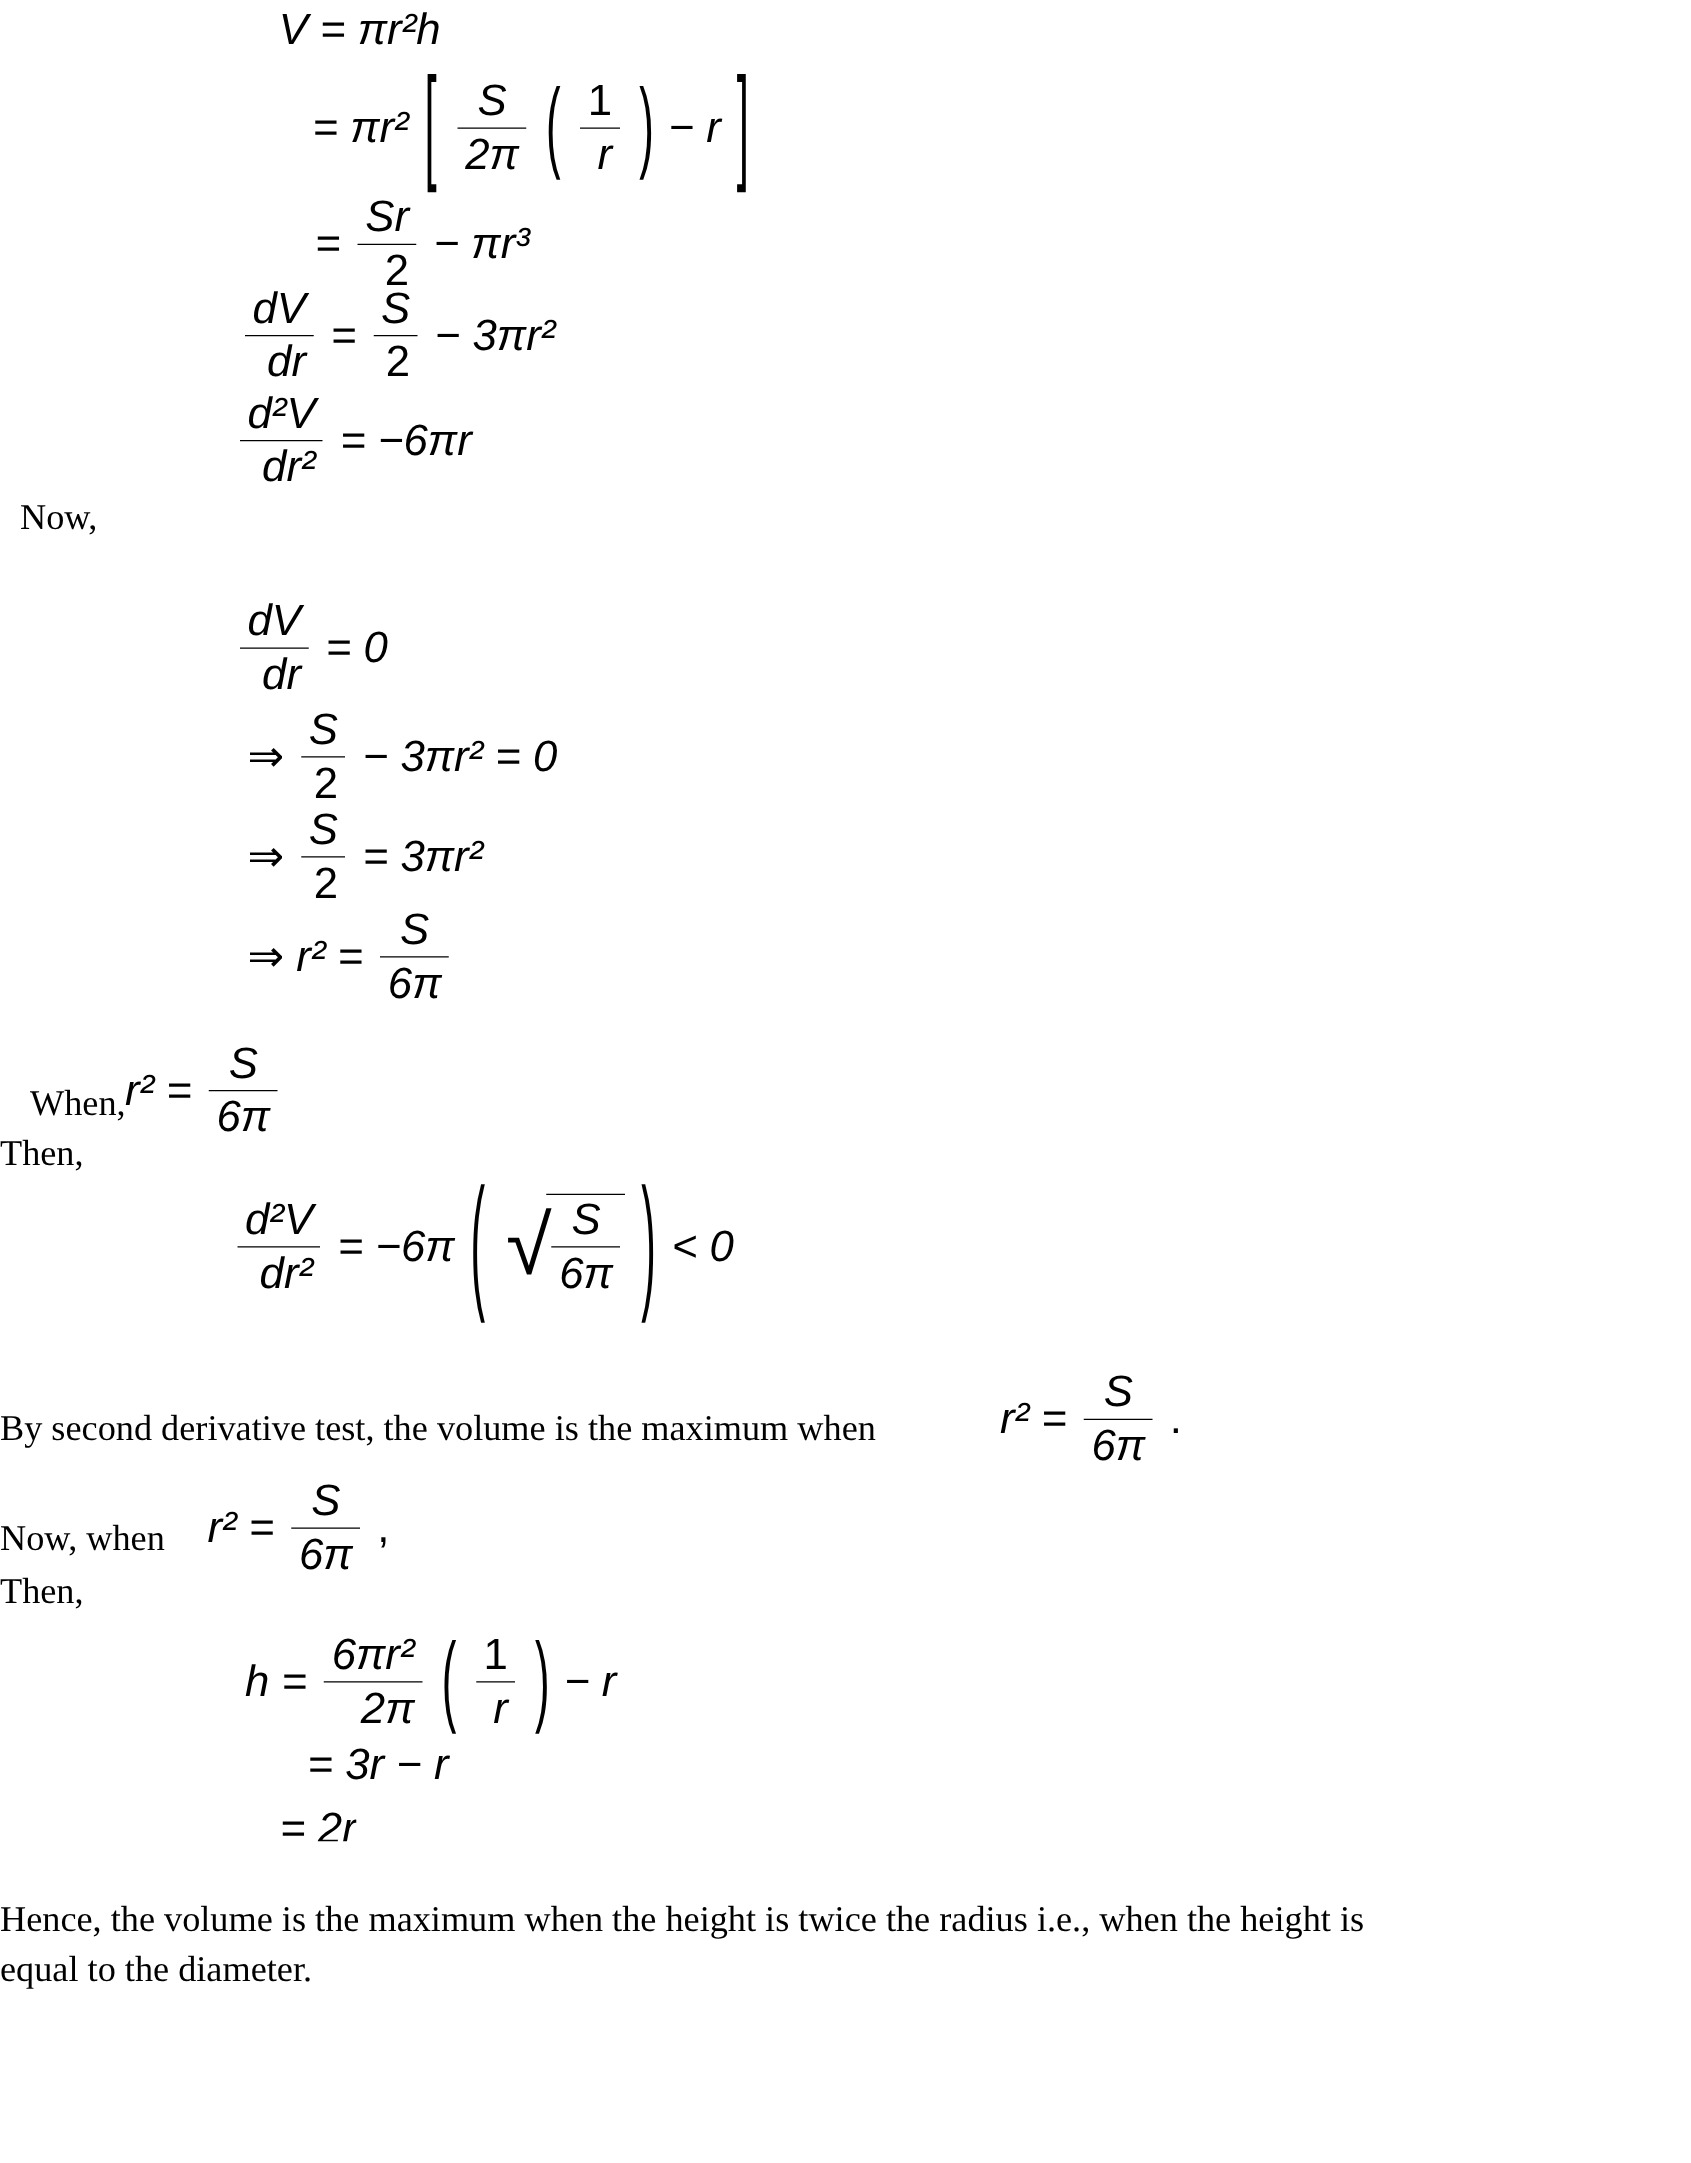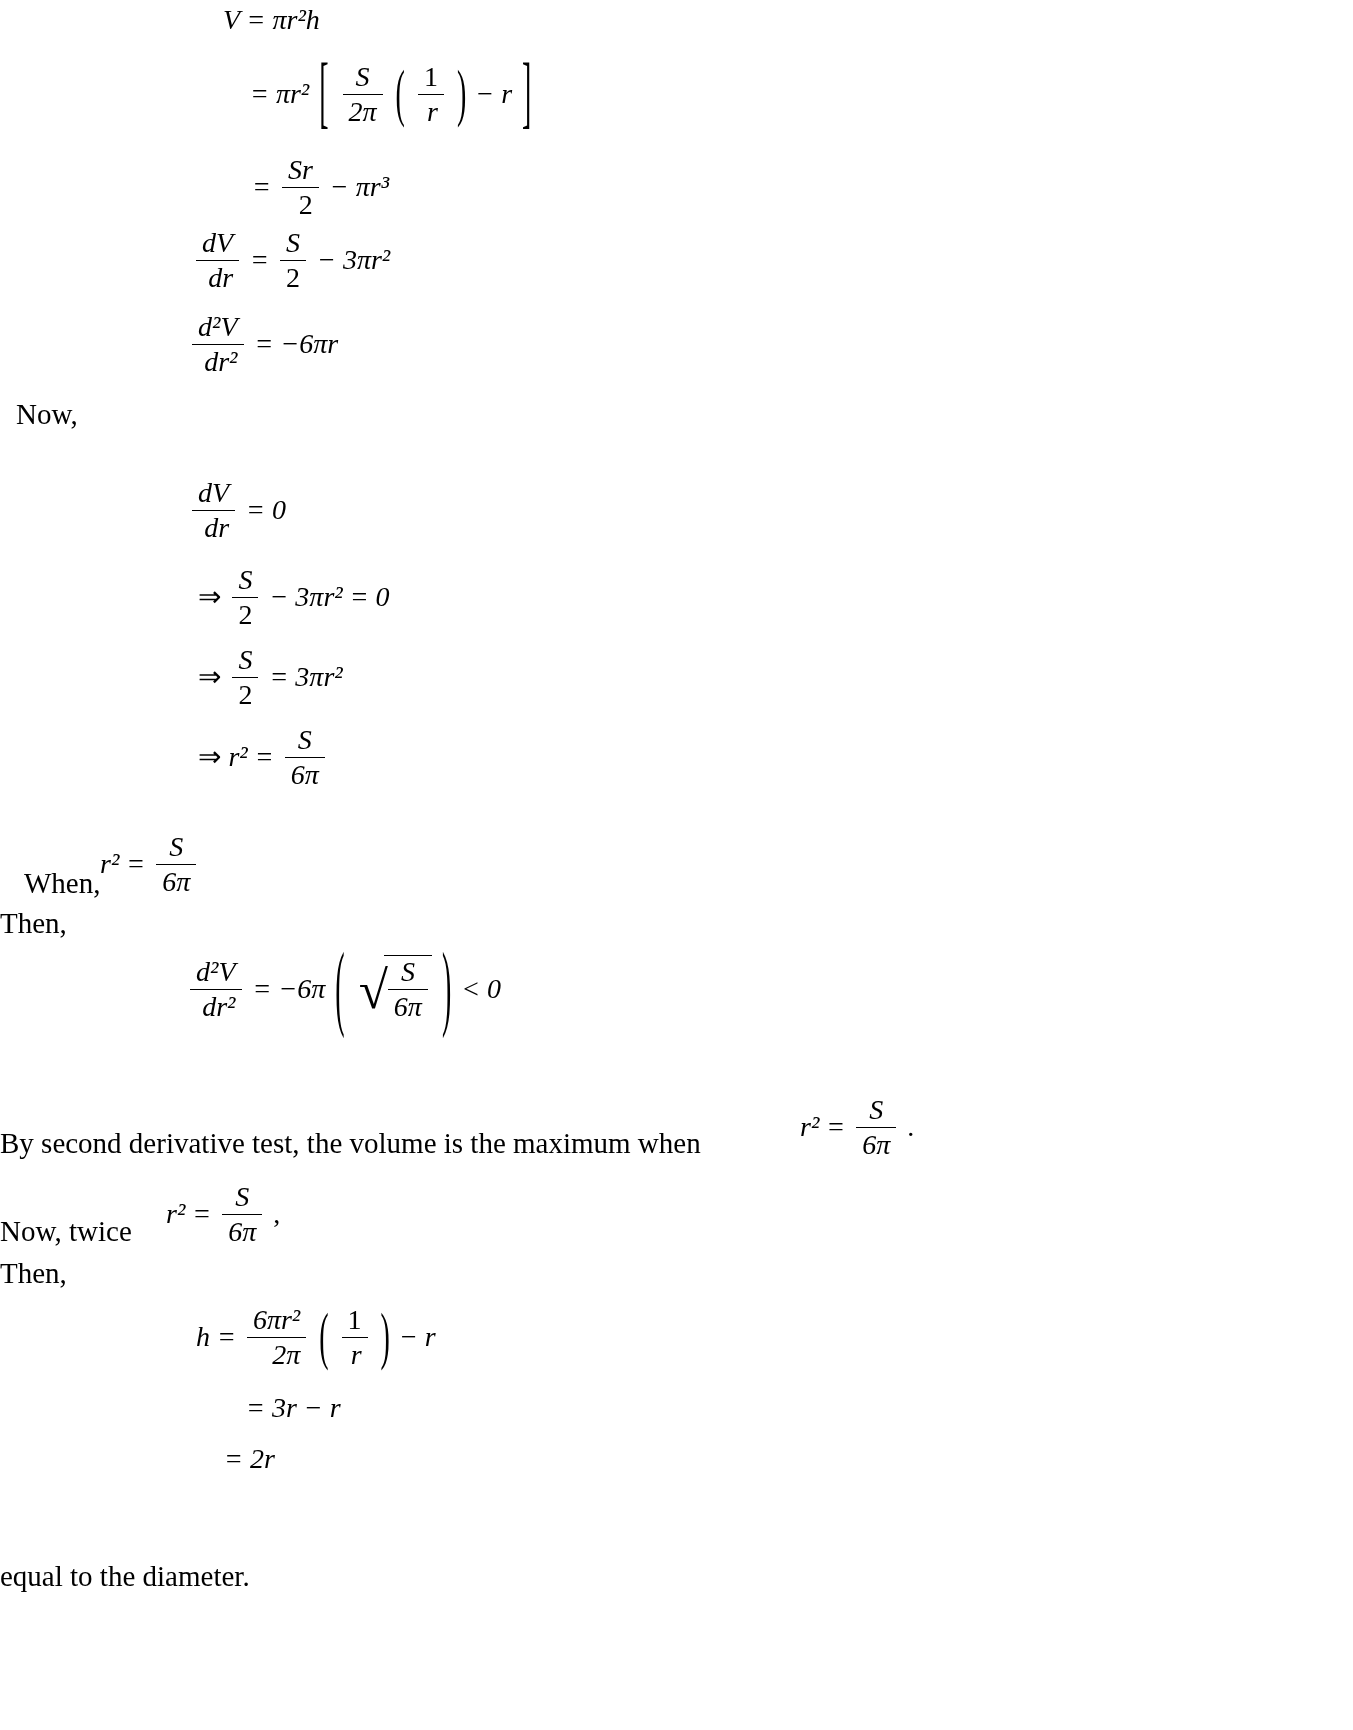--- a/index.html
+++ b/index.html
@@ -24,23 +24,23 @@
   .line {
     position: absolute;
     white-space: nowrap;
   }
   .prose {
     font-family: "Liberation Serif", serif;
     font-size: 29px;
     line-height: 1.25;
   }
   .math {
-    font-family: Liberation Serif, serif;
+    font-family: Liberation Sans, sans-serif;
     font-style: italic;
-    font-size: 28px;
+    font-size: 35px;
   }
   .math .up {
     font-style: normal;
   }
   
   .frac {
     display: inline-block;
     vertical-align: middle;
     text-align: center;
     margin: 0 4px;
@@ -245,21 +245,21 @@
   <div class="line math" style="left:800px; top:1095px;">
     <span>r² =</span>
     <span class="frac">
       <span class="num">S</span>
       <span class="den">6π</span>
     </span>
     <span class="txt">.</span>
   </div>
 
   <div class="line prose" style="left:0px; top:1213px;">
-    <span>Now, twice</span>
+    <span>Now, when</span>
   </div>
   <div class="line math" style="left:166px; top:1182px;">
     <span>r² =</span>
     <span class="frac">
       <span class="num">S</span>
       <span class="den">6π</span>
     </span>
     <span class="txt">,</span>
   </div>
 
@@ -283,17 +283,20 @@
   </div>
 
   <div class="line math" style="left:224px; top:1392px;margin-left:22px;">
     <span>= 3r − r</span>
   </div>
 
   <div class="line math" style="left:224px; top:1443px; overflow:hidden; height:30px;">
     <span>= 2r</span>
   </div>
 
+  <div class="line prose" style="left:0px; top:1518px;">
+    <span>Hence, the volume is the maximum when the height is twice the radius i.e., when the height is</span>
+  </div>
   <div class="line prose" style="left:0px; top:1558px;">
     <span>equal to the diameter.</span>
   </div>
 
 </div>
 
 </body></html>

